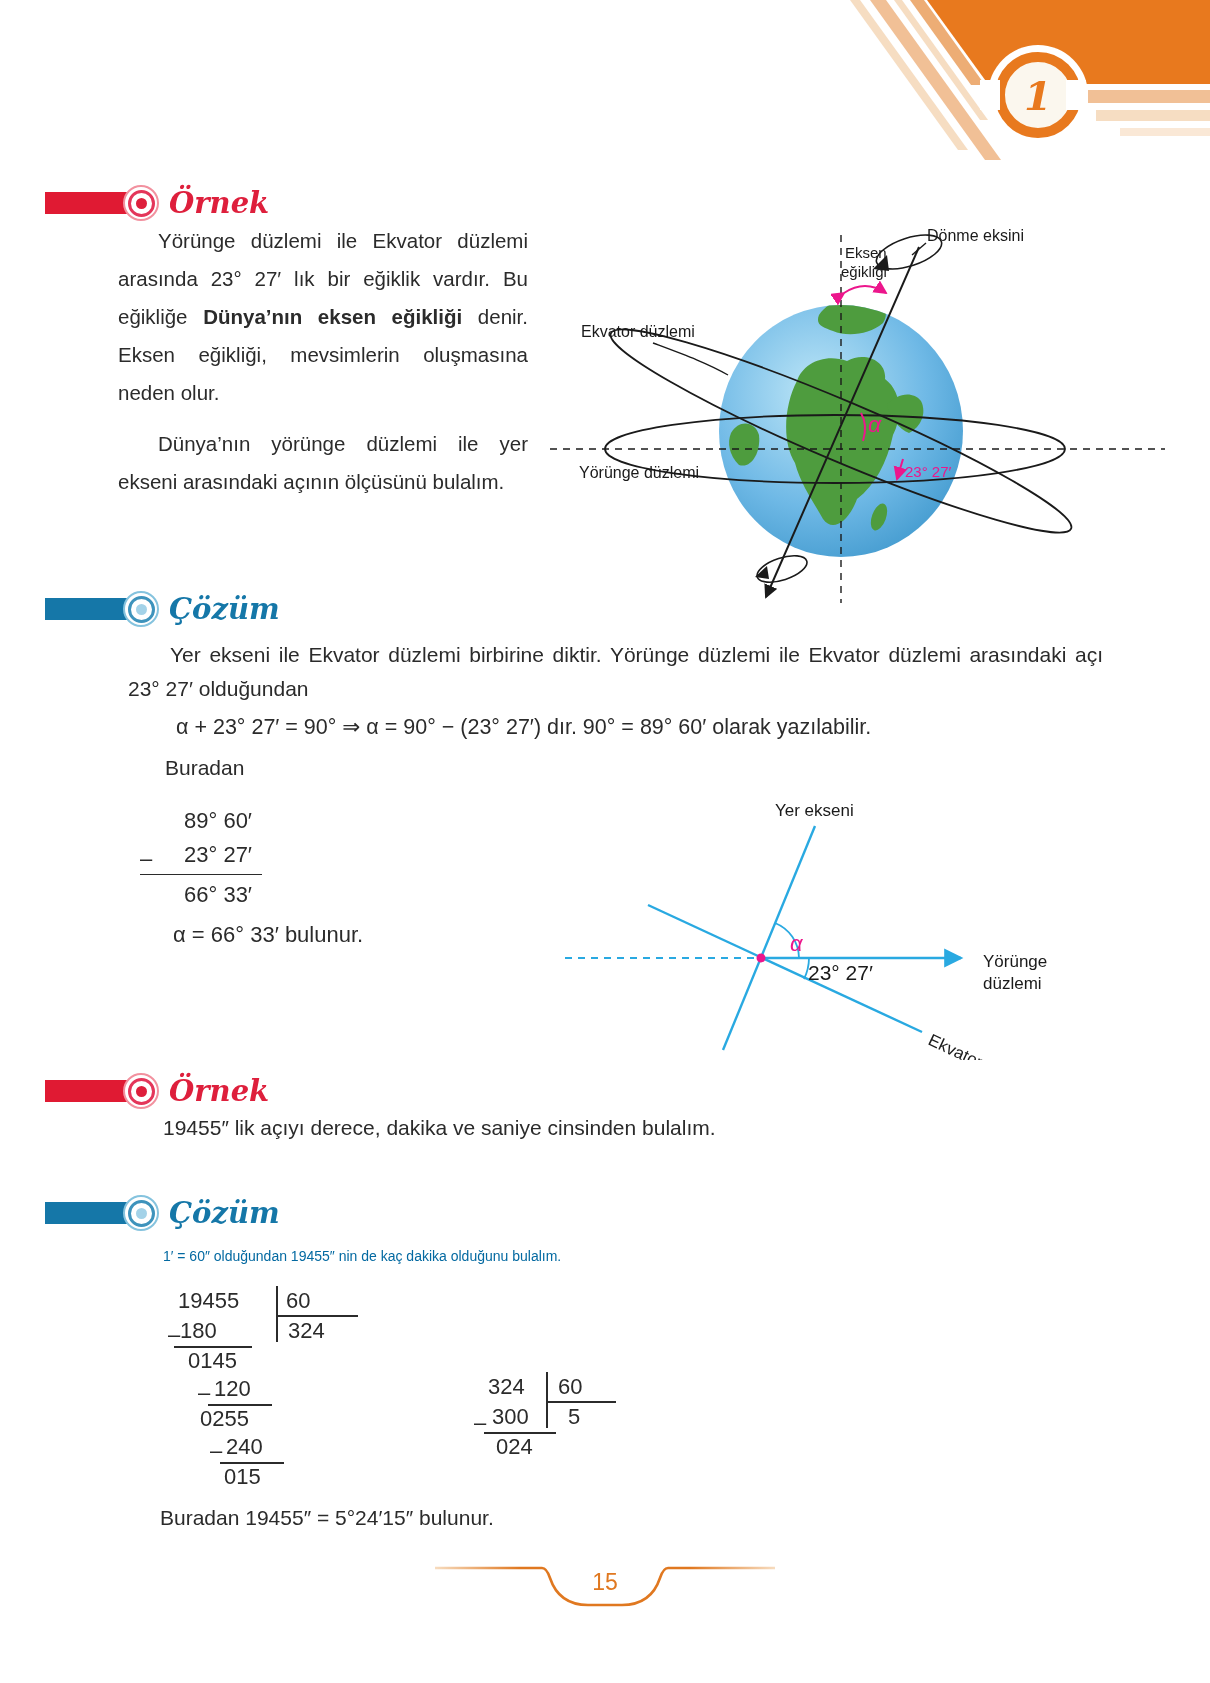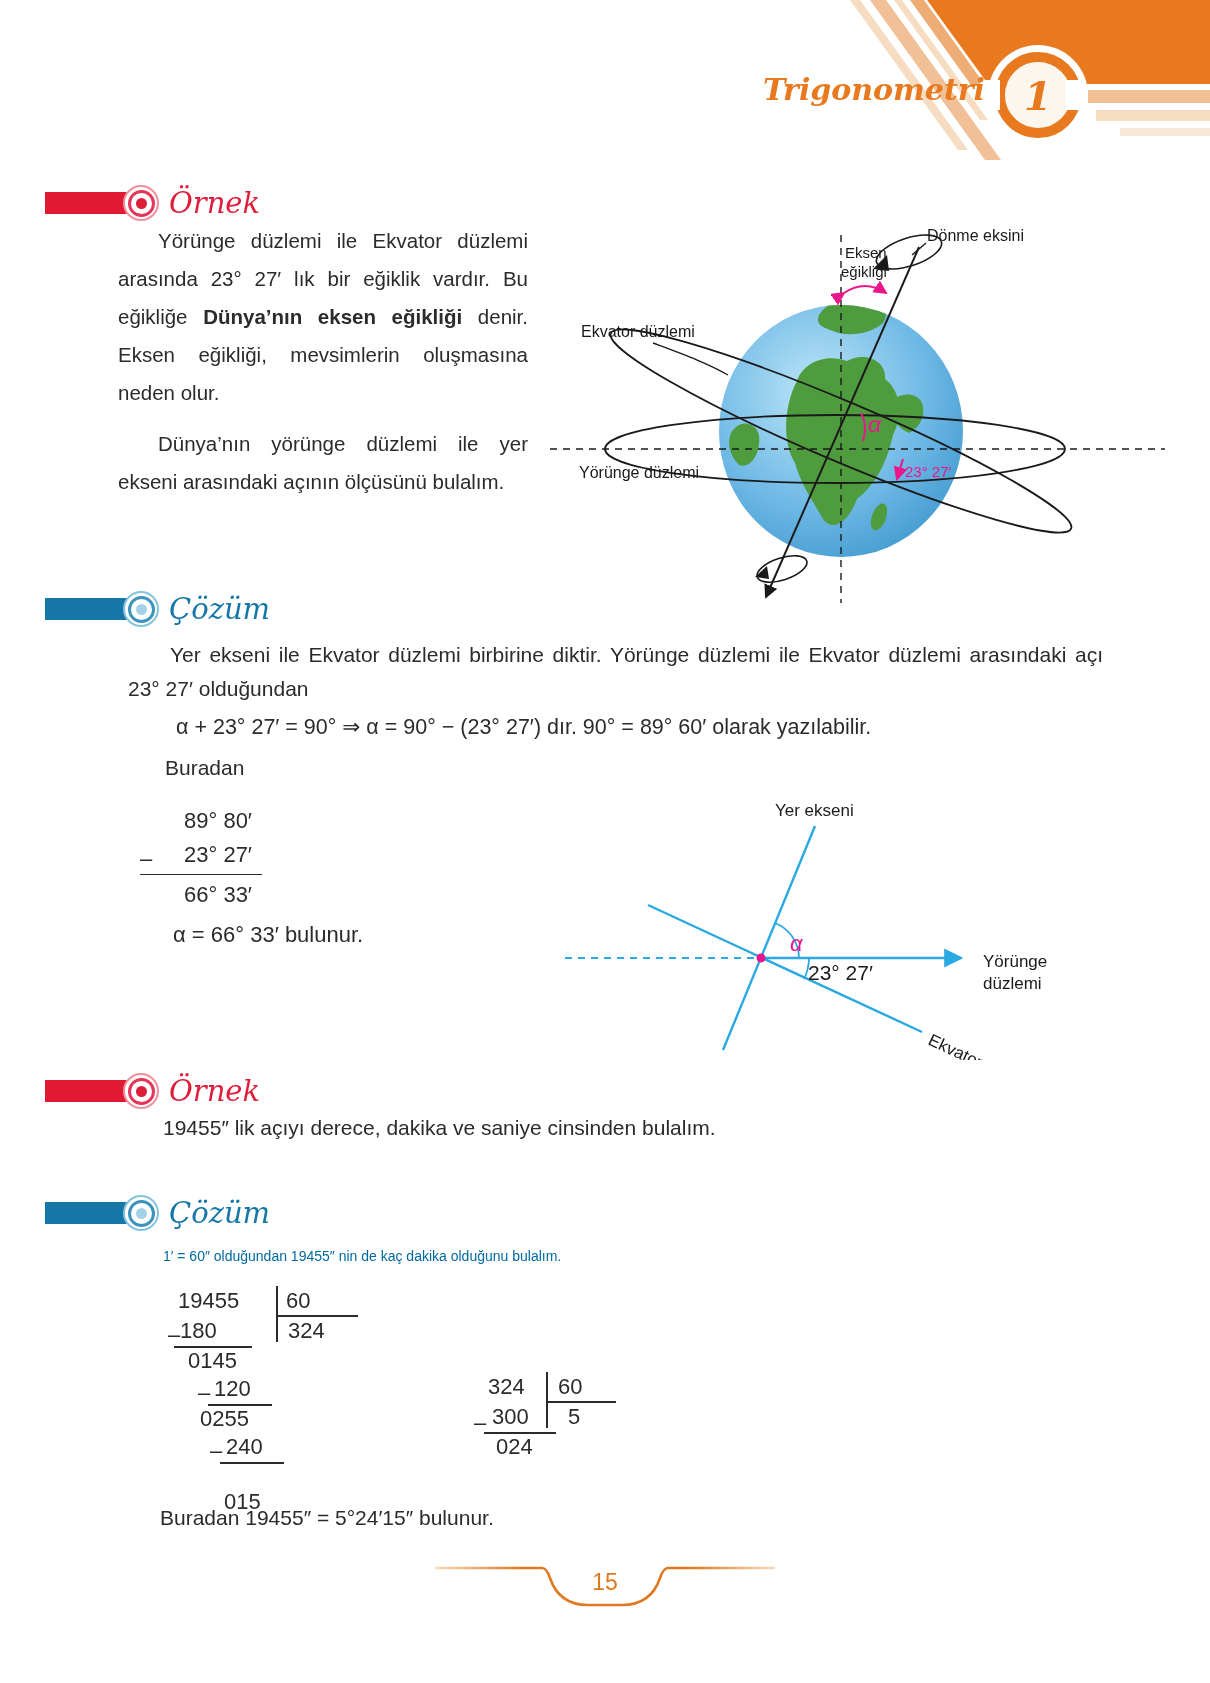--- a/index.html
+++ b/index.html
@@ -11,21 +11,21 @@
     font-family:"DejaVu Serif",serif;font-style:italic;font-weight:bold;
     font-size:30px;color:#E8791E;}
   
   .sec-header{position:absolute;display:flex;align-items:center;height:34px;}
   .sec-bar{width:92px;height:22px;border-radius:0 11px 11px 0;}
   .rings{width:32px;height:32px;border-radius:50%;display:flex;align-items:center;
          justify-content:center;margin-left:-14px;border:2px solid;background:#fff;}
   .rings-mid{width:21px;height:21px;border-radius:50%;border:3px solid;display:flex;
          align-items:center;justify-content:center;}
   .rings-core{width:11px;height:11px;border-radius:50%;}
-  .sec-label{font-family:"DejaVu Serif",serif;font-style:italic;font-weight:normal;
+  .sec-label{font-family:"DejaVu Serif",serif;font-style:italic;font-weight:bold;
          font-size:29px;margin-left:10px;}
   .red .sec-bar{background:#E01A33;}
   .red .rings{border-color:#F2919F;}
   .red .rings-mid{border-color:#E4365A;}
   .red .rings-core{background:#DE1F3C;}
   .red .sec-label{color:#DE1F3C;}
   .blue .sec-bar{background:#1577A8;}
   .blue .rings{border-color:#85C3DE;}
   .blue .rings-mid{border-color:#3E93BC;}
   .blue .rings-core{background:#A3D2E8;}
@@ -68,21 +68,20 @@
     <polygon points="197,0 480,0 480,84 258,84" fill="#E8791E"></polygon>
     <rect x="358" y="90" width="122" height="13" fill="#F1C096"></rect>
     <rect x="366" y="110" width="114" height="11" fill="#F6DDC2"></rect>
     <rect x="390" y="128" width="90" height="8" fill="#FAE8D6"></rect>
     <circle cx="308" cy="95" r="50" fill="#ffffff"></circle>
     <circle cx="308" cy="95" r="38" fill="#FBF7EE" stroke="#E8791E" stroke-width="10"></circle>
     <rect x="250" y="80" width="20" height="30" fill="#ffffff"></rect>
     <rect x="336" y="80" width="20" height="30" fill="#ffffff"></rect>
     <text x="308" y="110" text-anchor="middle" font-family="DejaVu Serif, serif" font-style="italic" font-weight="bold" font-size="40" fill="#E8791E">1</text>
   </svg>
-  <div class="chapter-title">Trigonometri</div>
 
   <div class="sec-header red" style="left:45px;top:186px;">
     <div class="sec-bar"></div>
     <div class="rings">
       <div class="rings-mid">
           <div class="rings-core"></div>
         </div>
     </div>
     <span class="sec-label">Örnek</span>
   </div>
@@ -156,21 +155,21 @@
     </div>
     <span class="sec-label">Çözüm</span>
   </div>
 
   <div class="sol1-intro">Yer ekseni ile Ekvator düzlemi birbirine diktir. Yörünge düzlemi ile Ekvator düzlemi arasındaki açı 23° 27′ olduğundan</div>
   <div class="equation">α + 23° 27′ = 90°   ⇒   α = 90° − (23° 27′) dır.  90° = 89° 60′ olarak yazılabilir.</div>
   <div class="buradan">Buradan</div>
 
   <div class="subtraction">
     <span class="sub-minus">–</span>
-    <div class="sub-row">89° 80′</div>
+    <div class="sub-row">89° 60′</div>
     <div class="sub-row">23° 27′</div>
     <div class="sub-rule"></div>
     <div class="sub-row sub-result">66° 33′</div>
   </div>
   <div class="conclusion1">α = 66° 33′ bulunur.</div>
 
   <svg class="abs" style="left:545px;top:760px;" width="560" height="300" viewBox="0 0 560 300">
     <defs>
       <marker id="ahCyan" markerWidth="10" markerHeight="10" refX="7" refY="4" orient="auto">
         <path d="M0,0 L8,4 L0,8 Z" fill="#29A9E1"></path>
@@ -223,21 +222,21 @@
     <span style="left:12px;top:32px;">180</span>
     <div class="dline" style="left:6px;top:60px;width:78px;height:1.6px;"></div>
     <span style="left:20px;top:62px;">0145</span>
     <span style="left:30px;top:94px;">–</span>
     <span style="left:46px;top:90px;">120</span>
     <div class="dline" style="left:40px;top:118px;width:64px;height:1.6px;"></div>
     <span style="left:32px;top:120px;">0255</span>
     <span style="left:42px;top:152px;">–</span>
     <span style="left:58px;top:148px;">240</span>
     <div class="dline" style="left:52px;top:176px;width:64px;height:1.6px;"></div>
-    <span style="left:56px;top:178px;margin-top:25px;">015</span>
+    <span style="left:56px;top:178px;">015</span>
   </div>
 
 
   <div class="division" style="left:478px;top:1372px;width:160px;height:95px;">
     <span style="left:10px;top:2px;">324</span>
     <span style="left:80px;top:2px;">60</span>
     <div class="dline" style="left:68px;top:0;width:1.6px;height:56px;"></div>
     <div class="dline" style="left:68px;top:29px;width:70px;height:1.6px;"></div>
     <span style="left:90px;top:32px;">5</span>
     <span style="left:-4px;top:38px;">–</span>

